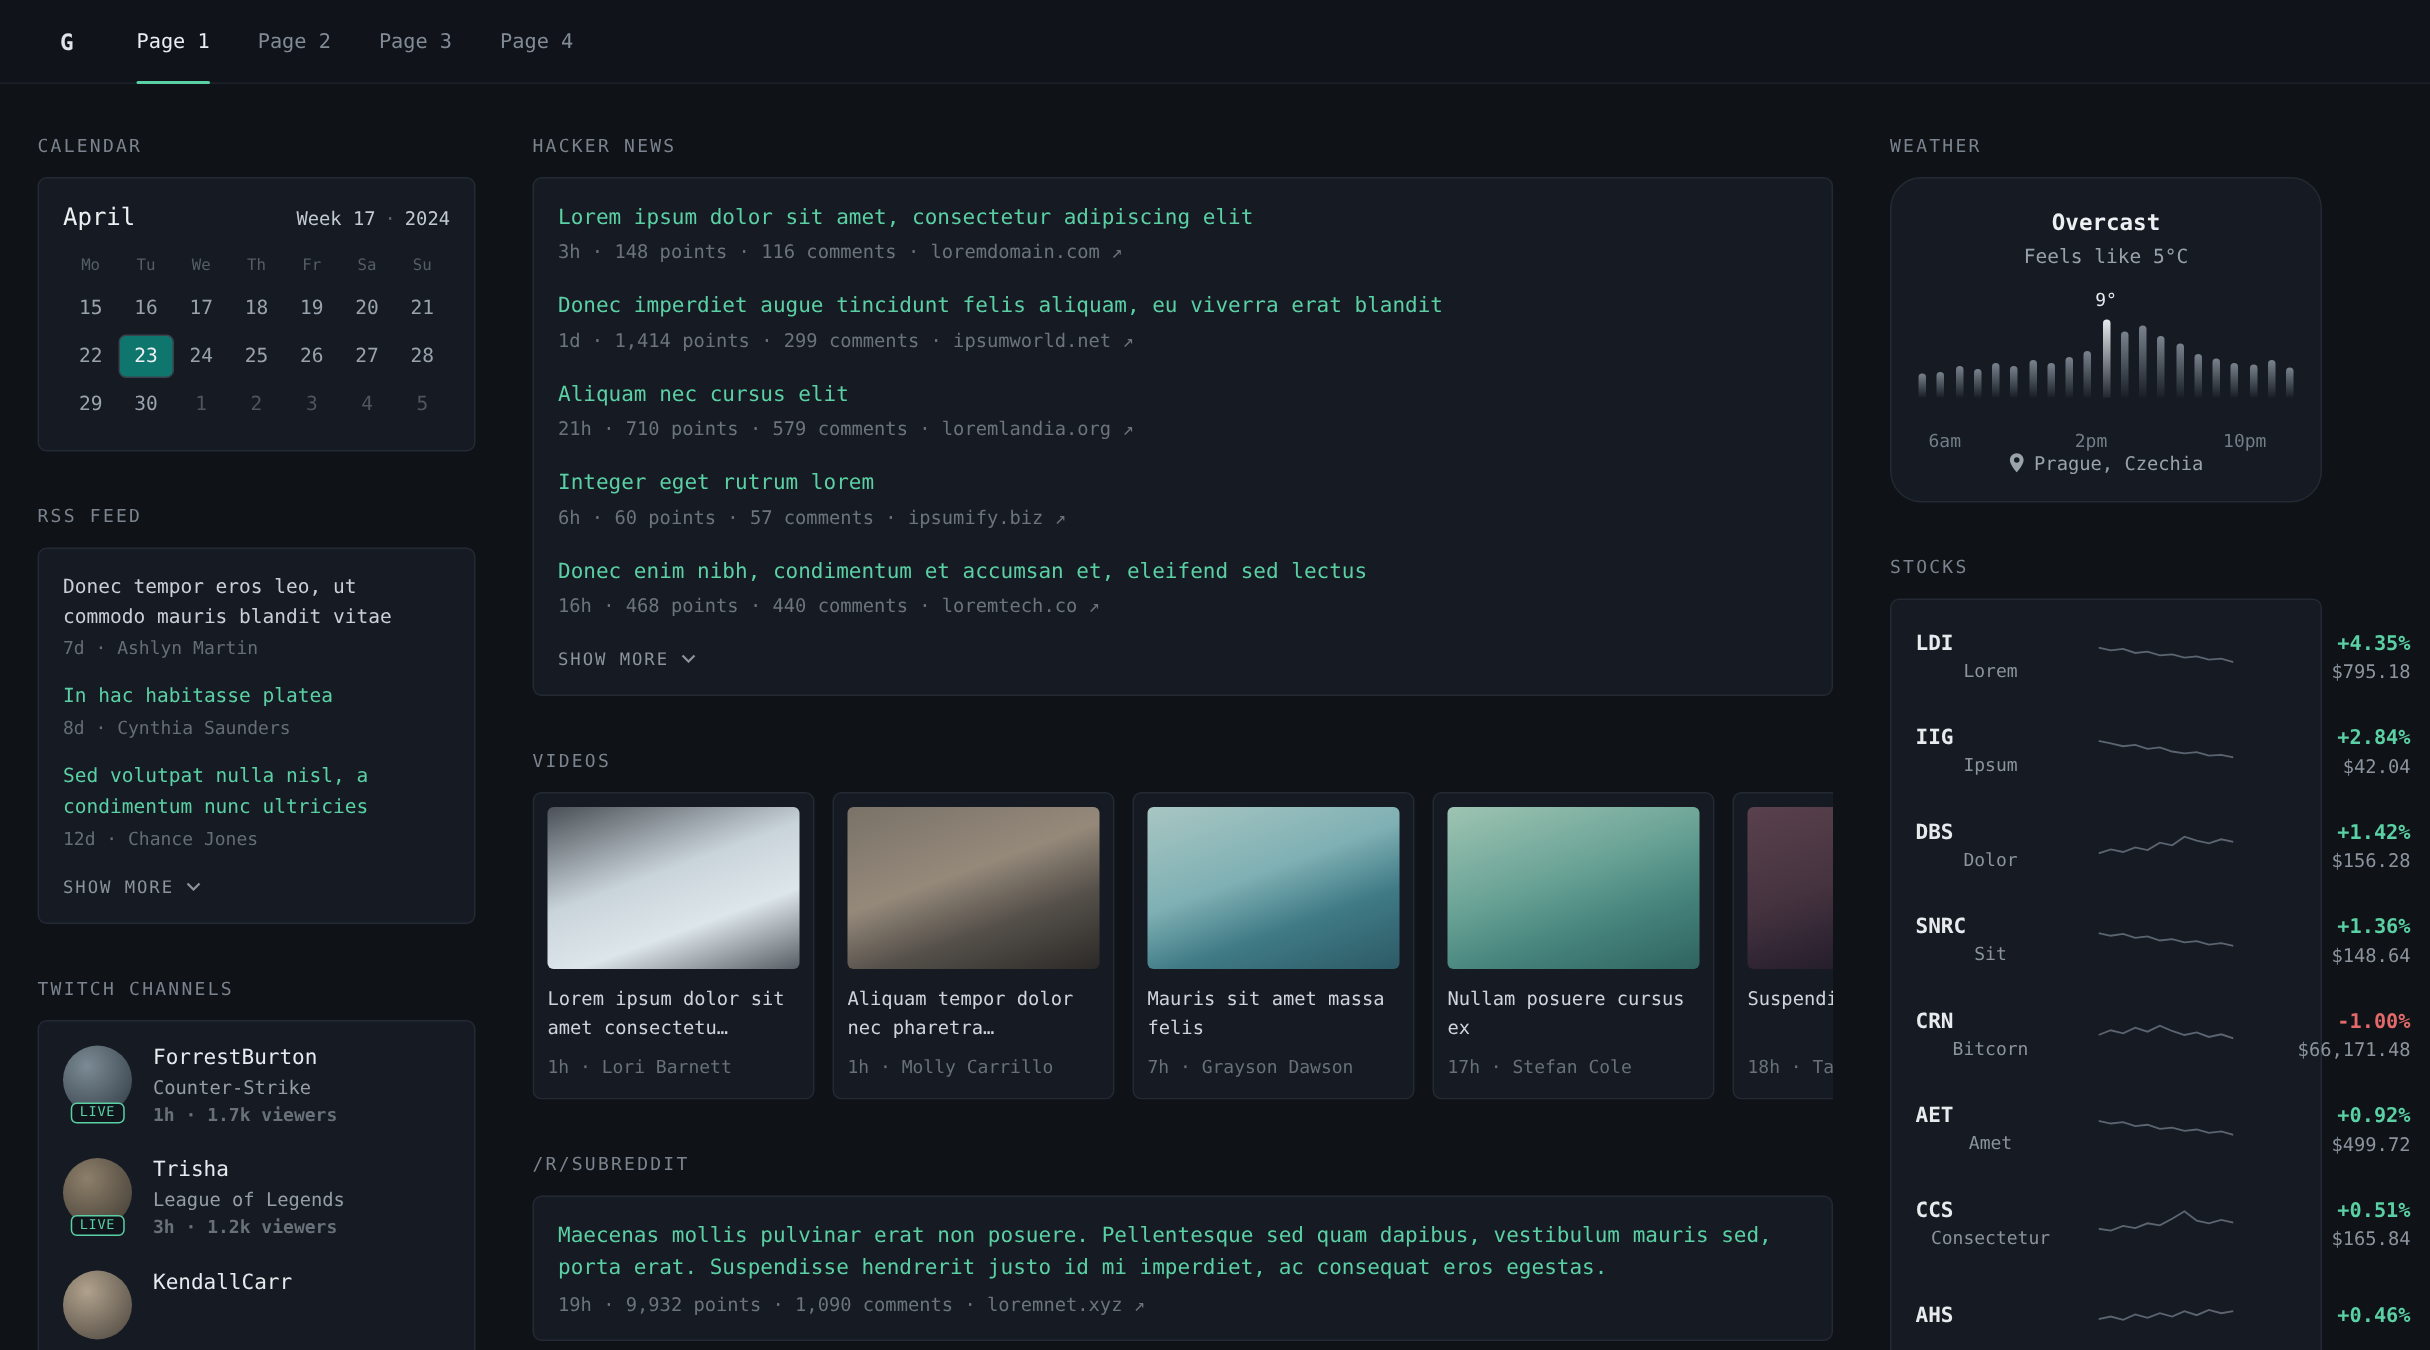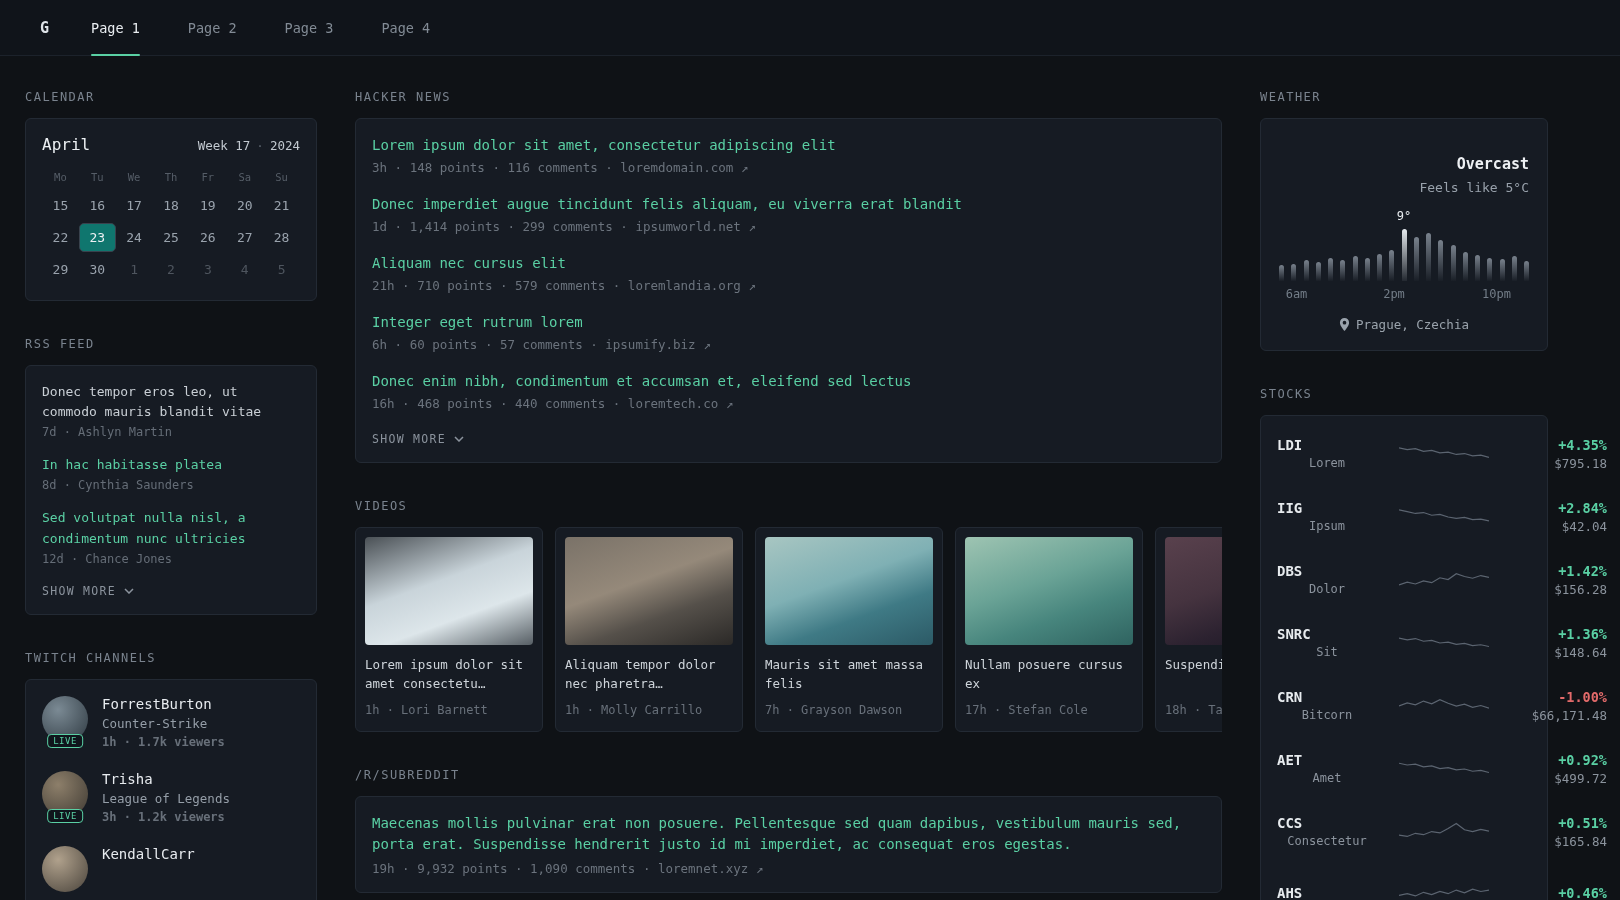--- a/index.html
+++ b/index.html
@@ -9,21 +9,21 @@
     color:var(--text,#d6dbe1);
     font-family:"DejaVu Sans Mono",monospace;
     font-size:13px;
   }
   a { text-decoration:none; }
 
   
   .topbar { height:56px; display:flex; align-items:center; padding:0 40px;
             background:#10141a; border-bottom:1px solid #1c222b; }
   .logo { font-size:15px; font-weight:bold; color:#dfe4e9; margin-right:42px; cursor:pointer; }
-  .tabs { display:flex; height:100%; gap:48px; }
+  .tabs { display:flex; height:100%; gap:32px; }
   .tab { position:relative; display:flex; align-items:center; height:100%;
          color:#828b95; cursor:pointer; font-size:13.5px; }
   .tab.active { color:#e9edf1; }
   .tab.active::after { content:""; position:absolute; left:0; right:0; bottom:-1px;
          height:2px; background:var(--accent,#5ad0a4); border-radius:1px; }
 
   
   .content { display:grid; grid-template-columns:292px minmax(0,1fr) 288px;
              column-gap:38px; padding:34px 72px 0 25px; align-items:start; }
   .widget { margin-bottom:36px; }
@@ -70,31 +70,31 @@
   .hn-meta { margin-top:4px; font-size:12.5px; color:#6b737d; }
 
   
   .video-row { display:flex; gap:12px; overflow:hidden; }
   .video-card { flex:0 0 188px; padding:9px 9px 14px; cursor:pointer; }
   .video-thumb { height:108px; border-radius:4px; background:#39424c; }
   .video-title { margin-top:11px; font-size:12.5px; color:#ced4da; line-height:1.5; min-height:38px; }
   .video-meta { margin-top:9px; font-size:12px; color:#68707a; white-space:nowrap; overflow:hidden; }
 
   
-  .weather-card { text-align:right; padding:36px 18px 18px; }
+  .weather-card { text-align:center; padding:20px 18px 18px;border-radius:21px; }
   .w-cond { font-size:15px; font-weight:bold; color:#edf0f3; }
   .w-feels { margin-top:7px; font-size:13px; color:#98a1ab; }
   .w-chart { position:relative; margin-top:14px; padding-top:20px; }
   .w-label { position:absolute; top:0; transform:translateX(-50%); font-size:12px; color:#e9edf0; }
   .w-bars { display:flex; justify-content:space-between; align-items:flex-end; height:52px; }
   .w-bar { width:5px; border-radius:3px 3px 0 0;
            background:linear-gradient(to bottom,#79828d 0%, rgba(80,88,97,0.05) 100%); }
   .w-bar.hl { background:linear-gradient(to bottom,#e6ebef 0%, rgba(150,158,166,0.1) 100%); }
   .w-times { position:relative; height:16px; margin-top:6px; }
-  .w-times span { position:absolute; top:0; transform:translateX(-50%); font-size:12px; color:#737d88; }
+  .w-times span { position:absolute; top:16px; transform:translateX(-50%); font-size:12px; color:#737d88; }
   .w-loc { margin-top:14px; display:flex; justify-content:center; align-items:center; gap:6px;
            font-size:12.5px; color:#9aa3ac; }
 
   
   .stocks-card { padding:6px 16px; }
   .stock-row { display:flex; align-items:center; justify-content:space-between; height:63px; cursor:pointer;gap:22px; }
   .stock-id { flex:0 0 100px; }
   .stock-symbol { font-size:14px; font-weight:bold; color:#e7ebee; }
   .stock-name { margin-top:3px; font-size:12px; color:#8b939d;text-align:center; }
   .sparkline { flex:0 0 90px; height:26px; }

